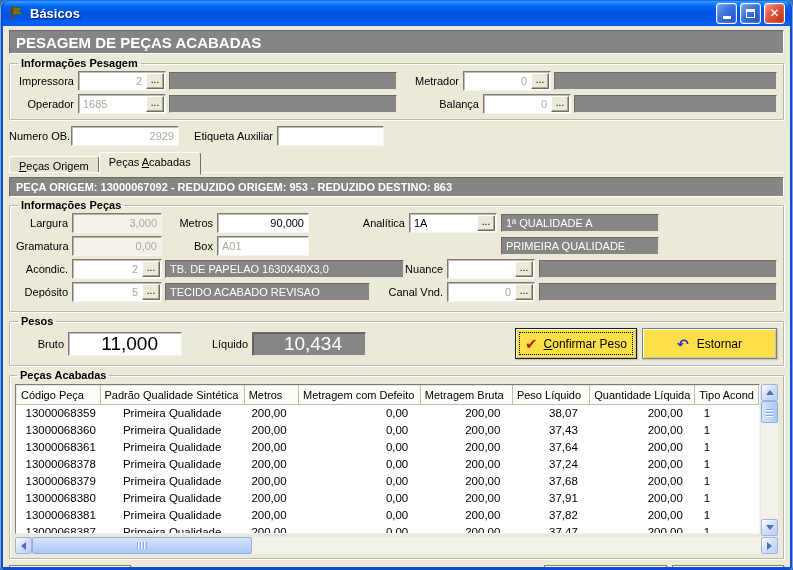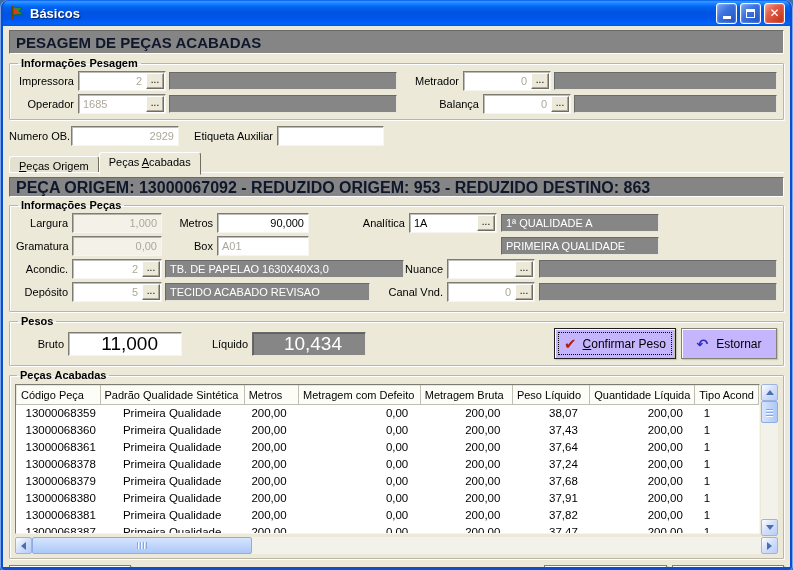--- a/index.html
+++ b/index.html
@@ -21,24 +21,24 @@
     background:linear-gradient(135deg,#7CA6F0 0%,#3D74E0 40%,#1F51C4 100%);
     box-shadow:inset 0 0 2px rgba(255,255,255,.6); cursor:default; }
   .win-btn.close { background:linear-gradient(135deg,#F2A38C 0%,#E35E4B 35%,#C22D0C 100%); }
   .glyph-min { width:8px; height:3px; background:#fff; margin-top:9px; }
   .glyph-max { width:9px; height:9px; border:1px solid #fff; border-top:3px solid #fff; }
   .glyph-close { color:#fff; font-weight:bold; font-size:12px; line-height:12px; }
 
   
   .content { background:#ECE9D8; height:541px; padding:3px 4px; overflow:hidden; }
 
-  .banner { background:#858585; color:#0f172a; font-weight:bold;
+  .banner { background:#858585; color:#ffffff; font-weight:bold;
     border:1px solid; border-color:#6a6a6a #fff #fff #6a6a6a; padding:2px 6px; }
   .banner.big { font-size:15px; height:24px; margin:1px 2px 3px; line-height:19px; }
-  .banner.origem { font-size:16px; height:20px; margin:2px 2px 2px; line-height:15px; }
+  .banner.origem { font-size:11px; height:20px; margin:2px 2px 2px; line-height:15px; }
 
   fieldset { border:1px solid #B9B6A8; border-radius:1px; position:relative;
     box-shadow:inset 1px 1px 0 #fff, 1px 1px 0 #fff; margin:0 2px; padding:4px 6px 4px; }
   legend { font-weight:bold; padding:0 3px; margin-left:2px; }
 
   .frow { display:flex; align-items:center; margin-bottom:3px; }
   .lbl { text-align:right; padding-right:4px; white-space:nowrap; }
 
   .sunken { border:1px solid; border-color:#7E7B72 #F6F5F0 #F6F5F0 #7E7B72;
     box-shadow:inset 1px 1px 0 rgba(64,64,60,.35); background:#fff; }
@@ -60,21 +60,21 @@
     padding:3px 9px 2px; background:#ECE9D8; position:relative; cursor:default; }
   .tab.inactive { height:19px; margin-top:4px; background:#E4E1D0; z-index:0; }
   .tab.active { height:23px; z-index:2; box-shadow:0 2px 0 #ECE9D8; font-weight:normal; }
 
   
   .big-val { height:24px; font-size:19px; display:flex; align-items:center; }
   .big-val .val { flex:1; text-align:right; padding:0 23px; }
   .gray-big { background:#868686; color:#ffffff; border:1px solid; border-color:#6a6a6a #E8E6DA #E8E6DA #6a6a6a;
     box-shadow:inset 1px 1px 0 rgba(40,40,40,.4); }
 
-  .btn { background:#c4b5fd; border:1px solid #828273;
+  .btn { background:#fde047; border:1px solid #828273;
     box-shadow:inset 1px 1px 0 #fff, inset -1px -1px 0 #C6C3B2, 1px 1px 1px rgba(0,0,0,.15);
     display:flex; align-items:center; justify-content:center; gap:6px; cursor:default; font-size:12px; }
   .btn.default { border:1px solid #1d1d1d; outline:1px dotted #000; outline-offset:-5px; }
 
   .check-icon::before { content:"\2714"; font-family:"DejaVu Sans",sans-serif; font-weight:bold; }
   .check-red::before { color:#B01E12; font-size:15px; }
   .undo-icon::before { content:"\21B6"; color:#2B2BC8; font-weight:bold; font-size:14px;
     font-family:"DejaVu Sans",sans-serif; }
 
   
@@ -189,21 +189,21 @@
       <div class="tab active">Peças <u>A</u>cabadas</div>
     </div>
 
     <div class="banner origem">PEÇA ORIGEM: 13000067092 - REDUZIDO ORIGEM: 953 - REDUZIDO DESTINO: 863</div>
 
     <fieldset style="padding-top:2px;">
       <legend>Informações Peças</legend>
       <div class="frow">
         <span class="lbl" style="width:56px">Largura</span>
         <div class="field sunken" style="width:90px; background:#F4F2E8;">
-          <span class="val right dim">1,000</span>
+          <span class="val right dim">3,000</span>
         </div>
         <span class="lbl" style="width:55px">Metros</span>
         <div class="field sunken" style="width:92px">
           <span class="val right">90,000</span>
         </div>
         <span class="lbl" style="width:100px">Analítica</span>
         <div class="field sunken" style="width:88px">
           <span class="val">1A</span>
           <span class="ellipsis-btn">...</span>
         </div>
@@ -260,21 +260,21 @@
         </div>
         <span class="lbl" style="width:70px">Líquido</span>
         <div class="big-val gray-big" style="width:114px">
           <span class="val">10,434</span>
         </div>
         <span style="flex:1"></span>
         <button class="btn default pesos-btn" style="width:122px">
           <span class="check-icon check-red"></span>
           <span><u>C</u>onfirmar Peso</span>
         </button>
-        <button class="btn pesos-btn" style="width:96px; margin-left:5px;gap:8px;">
+        <button class="btn pesos-btn" style="width:135px; margin-left:5px;gap:8px;">
           <span class="undo-icon"></span>
           <span>Estornar</span>
         </button>
       </div>
     </fieldset>
 
     <fieldset style="margin-top:3px; padding:2px 5px 4px;">
       <legend>Peças Acabadas</legend>
       <div class="grid-wrap">
         <div class="grid-scroll" style="height:150px;">

